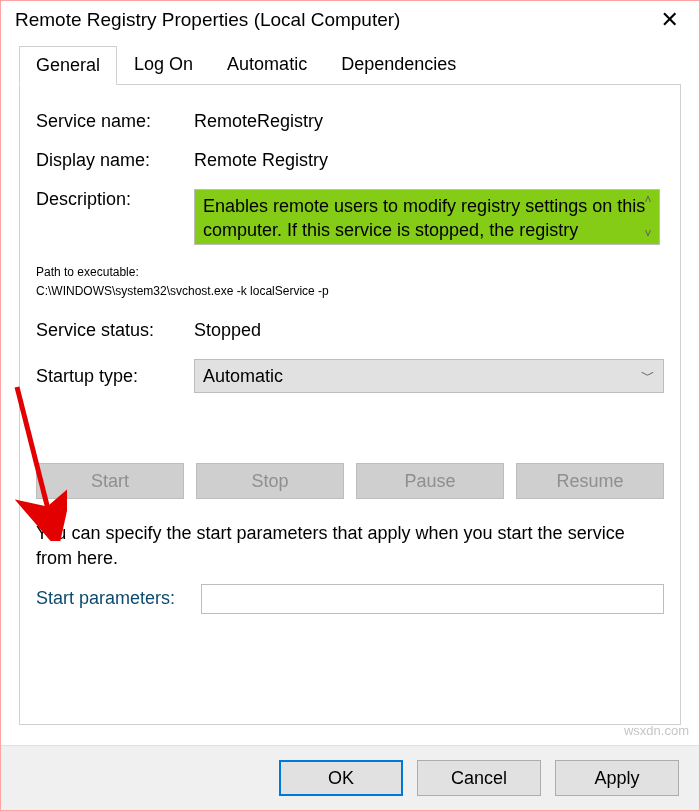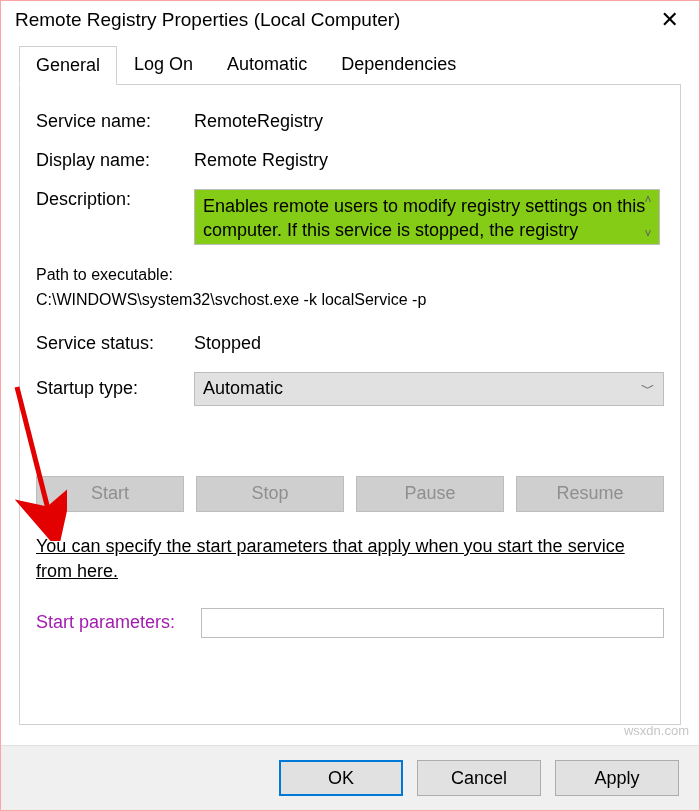--- a/index.html
+++ b/index.html
@@ -12,28 +12,28 @@
     .tabs { display: flex; align-items: flex-end; border-bottom: 1px solid #d0d0d0; position: relative; }
     .tab { padding: 8px 16px 8px 16px; font-size: 18px; color: #000; cursor: pointer; border: 1px solid transparent; position: relative; }
     .tab.active { border: 1px solid #d0d0d0; border-bottom: 1px solid #fff; background: #fff; margin-bottom: -1px; }
     .tab-content { border: 1px solid #d0d0d0; border-top: none; padding: 26px 16px 16px 16px; height: 640px; position: relative; }
     .row { display: flex; align-items: flex-start; margin-bottom: 18px; }
     .label { width: 158px; font-size: 18px; color: #000; flex-shrink: 0; }
     .value { font-size: 18px; color: #000; flex: 1; }
     .desc-box { border: 1px solid #bdbdbd; background: #84cc16; padding: 4px 8px; font-size: 18px; color: #000; height: 56px; overflow: hidden; position: relative; width: 466px; line-height: 1.35; }
     .desc-scroll { position: absolute; right: 2px; top: 2px; bottom: 2px; width: 18px; display: flex; flex-direction: column; justify-content: space-between; }
     .desc-scroll span { font-size: 12px; color: #606060; text-align: center; }
-    .path-block { font-size: 16px; color: #000; margin-bottom: 20px; line-height: 1.55; }
+    .path-block { font-size: 12px; color: #000; margin-bottom: 20px; line-height: 1.55; }
     .startup-select { flex: 1; height: 34px; border: 1px solid #bdbdbd; background: #e1e1e1; font-size: 18px; padding: 2px 8px; display: flex; align-items: center; justify-content: space-between; cursor: pointer; }
     .chev { font-size: 14px; color: #555; }
     .btn-row { display: flex; gap: 12px; margin-bottom: 22px; align-items: center; }
     .svc-btn { flex: 1; height: 36px; background: #cfcfcf; color: #8f8f8f; border: 1px solid #bdbdbd; font-size: 18px; display: flex; align-items: center; justify-content: center; cursor: pointer; }
-    .help-text { font-size: 18px; color: #000; line-height: 1.4; margin-bottom: 24px; text-decoration: underline; }
+    .help-text { font-size: 18px; color: #000; line-height: 1.4; margin-bottom: 12px; }
     .param-row { display: flex; align-items: center; gap: 26px; }
-    .param-label { font-size: 18px; color: #a21caf; }
+    .param-label { font-size: 18px; color: #0c4a6e; }
     .param-input { flex: 1; height: 30px; border: 1px solid #bdbdbd; background: #fff; padding: 2px 6px; }
     .footer { position: absolute; bottom: 0; left: 0; right: 0; background: #f0f0f0; border-top: 1px solid #e0e0e0; padding: 14px 20px; display: flex; justify-content: flex-end; gap: 14px; }
     .footer-btn { width: 124px; height: 36px; border: 1px solid #adadad; background: #e1e1e1; font-size: 18px; display: flex; align-items: center; justify-content: center; cursor: pointer; }
     .footer-btn.primary { border: 2px solid #0078d7; }
     .arrow { position: absolute; left: 6px; top: 380px; pointer-events: none; z-index: 10; }
     .watermark { position: absolute; right: 10px; bottom: 72px; font-size: 13px; color: #c6c6c6; }
   </style>
 </head>
 <body>
 

